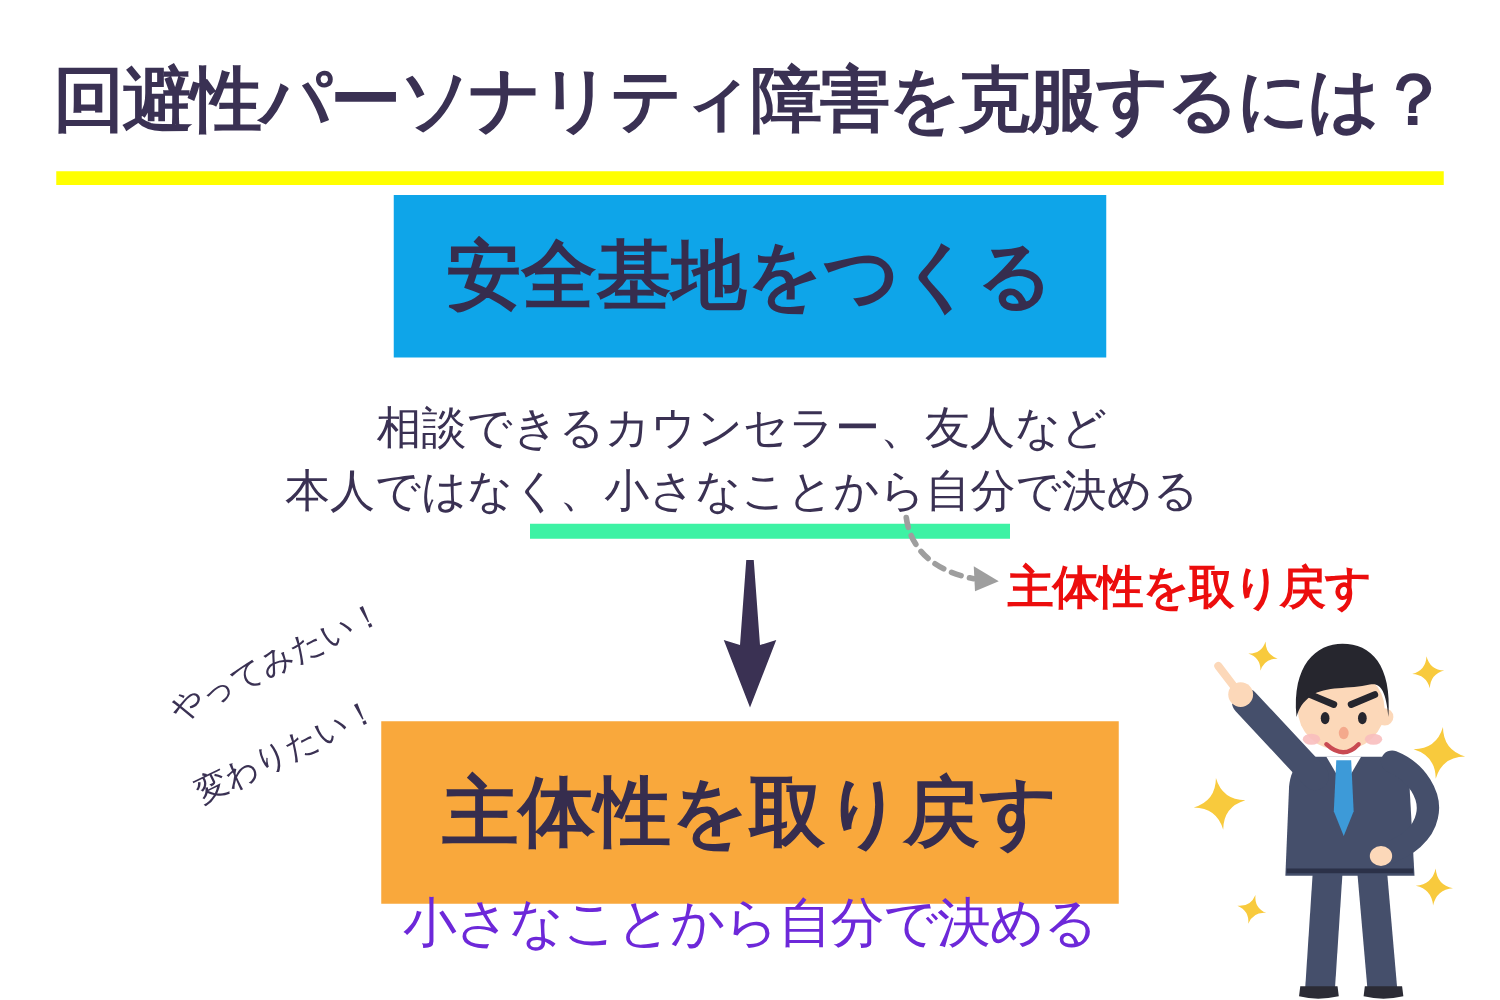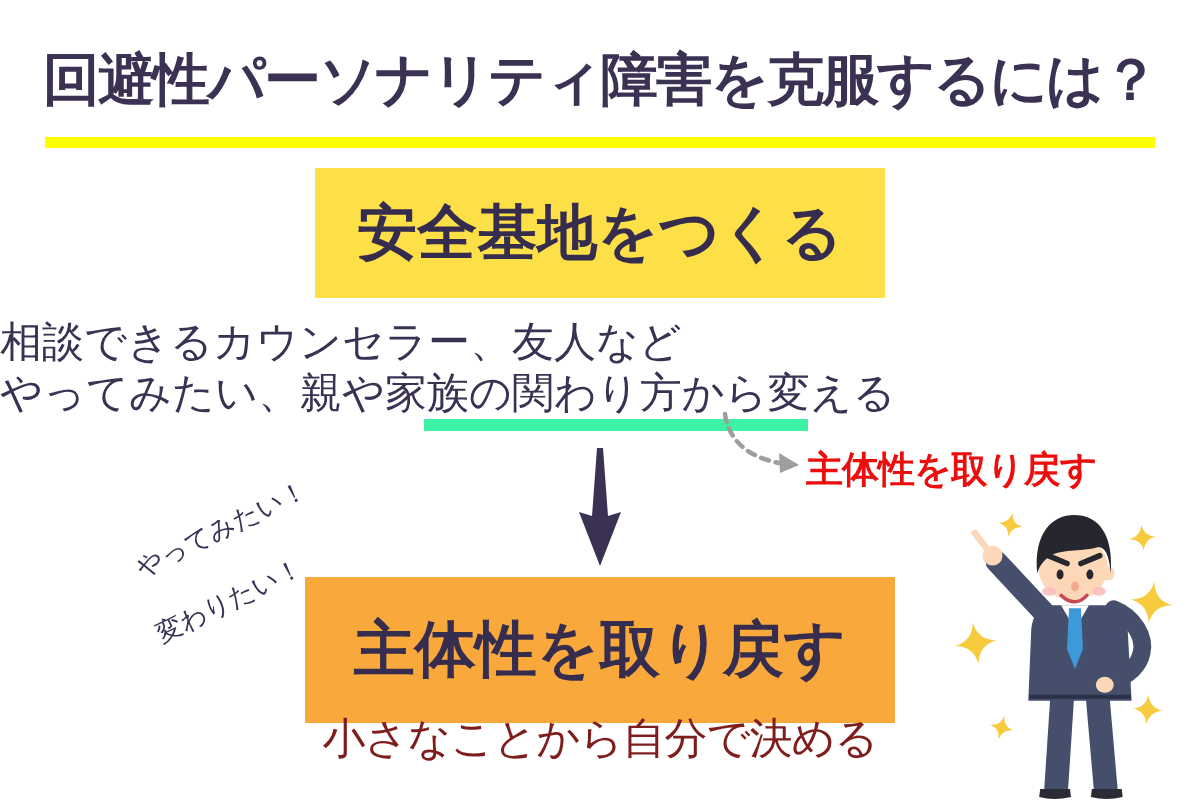--- a/index.html
+++ b/index.html
@@ -5,54 +5,54 @@
   html,body{margin:0;padding:0;}
   body{font-family:"Liberation Sans","DejaVu Sans",sans-serif;background:#ffffff;}
   .canvas{position:relative;width:1200px;height:800px;background:#ffffff;overflow:hidden;border-radius:27px;}
 
   .title{position:absolute;left:0;right:0;top:42px;text-align:center;
          font-size:57px;font-weight:900;color:#3A3153;letter-spacing:-2px;white-space:nowrap;}
   .title-underline{position:absolute;left:45px;top:137px;width:1110px;height:11px;background:#FFFF00;}
 
   .step-box{position:absolute;display:flex;align-items:center;justify-content:center;
             font-weight:900;color:#362D4E;white-space:nowrap;}
-  .box-safe{left:315px;top:168px;width:570px;height:130px;background:#fde047;font-size:60px;}
+  .box-safe{left:315px;top:156px;width:570px;height:130px;background:#0ea5e9;font-size:60px;}
   .box-agency{left:305px;top:577px;width:590px;height:146px;background:#F9A83C;font-size:61px;}
 
-  .para{position:absolute;left:0;right:13px;top:316px;text-align:left;color:#3A3153;
-        font-size:42px;line-height:51px;font-weight:500;white-space:nowrap;}
+  .para{position:absolute;left:0;right:13px;top:316px;text-align:center;color:#3A3153;
+        font-size:36px;line-height:51px;font-weight:500;white-space:nowrap;}
   .hl-underline{position:absolute;left:424px;top:419px;width:384px;height:12px;background:#3DF2A4;}
 
   .annotation{position:absolute;left:806px;top:445px;font-size:37px;font-weight:900;
               color:#EC0D0D;letter-spacing:-1px;white-space:nowrap;}
 
   .svg-abs{position:absolute;}
 
   .note{position:absolute;color:#3A3153;font-size:26px;font-weight:500;white-space:nowrap;}
   .note1{left:138px;top:552px;transform:rotate(-26deg);transform-origin:left center;}
   .note2{left:158px;top:618px;transform:rotate(-26deg);transform-origin:left center;}
 
-  .bottom-text{position:absolute;left:0;right:0;top:710px;text-align:center;color:#7f1d1d;
+  .bottom-text{position:absolute;left:0;right:0;top:710px;text-align:center;color:#6d28d9;
                font-size:43px;font-weight:500;letter-spacing:-1px;white-space:nowrap;}
 </style>
 </head>
 <body>
 
 <div class="canvas">
 
   <div class="title">回避性パーソナリティ障害を克服するには？</div>
   <div class="title-underline"></div>
 
   <div class="step-box box-safe">
     <span>安全基地をつくる</span>
   </div>
 
   <div class="para">
     <div>相談できるカウンセラー、友人など</div>
-    <div>やってみたい、親や家族の関わり方から変える</div>
+    <div>本人ではなく、小さなことから自分で決める</div>
   </div>
   <div class="hl-underline"></div>
 
   <svg class="svg-abs" style="left:695px;top:408px;" width="115" height="72" viewBox="0 0 115 72">
     <path d="M30,6 C33,28 48,48 84,55" fill="none" stroke="#9E9E9E" stroke-width="4.5" stroke-dasharray="8 7" stroke-linecap="round"></path>
     <polygon points="84,45 104,57 85,65" fill="#9E9E9E"></polygon>
   </svg>
 
   <div class="annotation">主体性を取り戻す</div>
 

